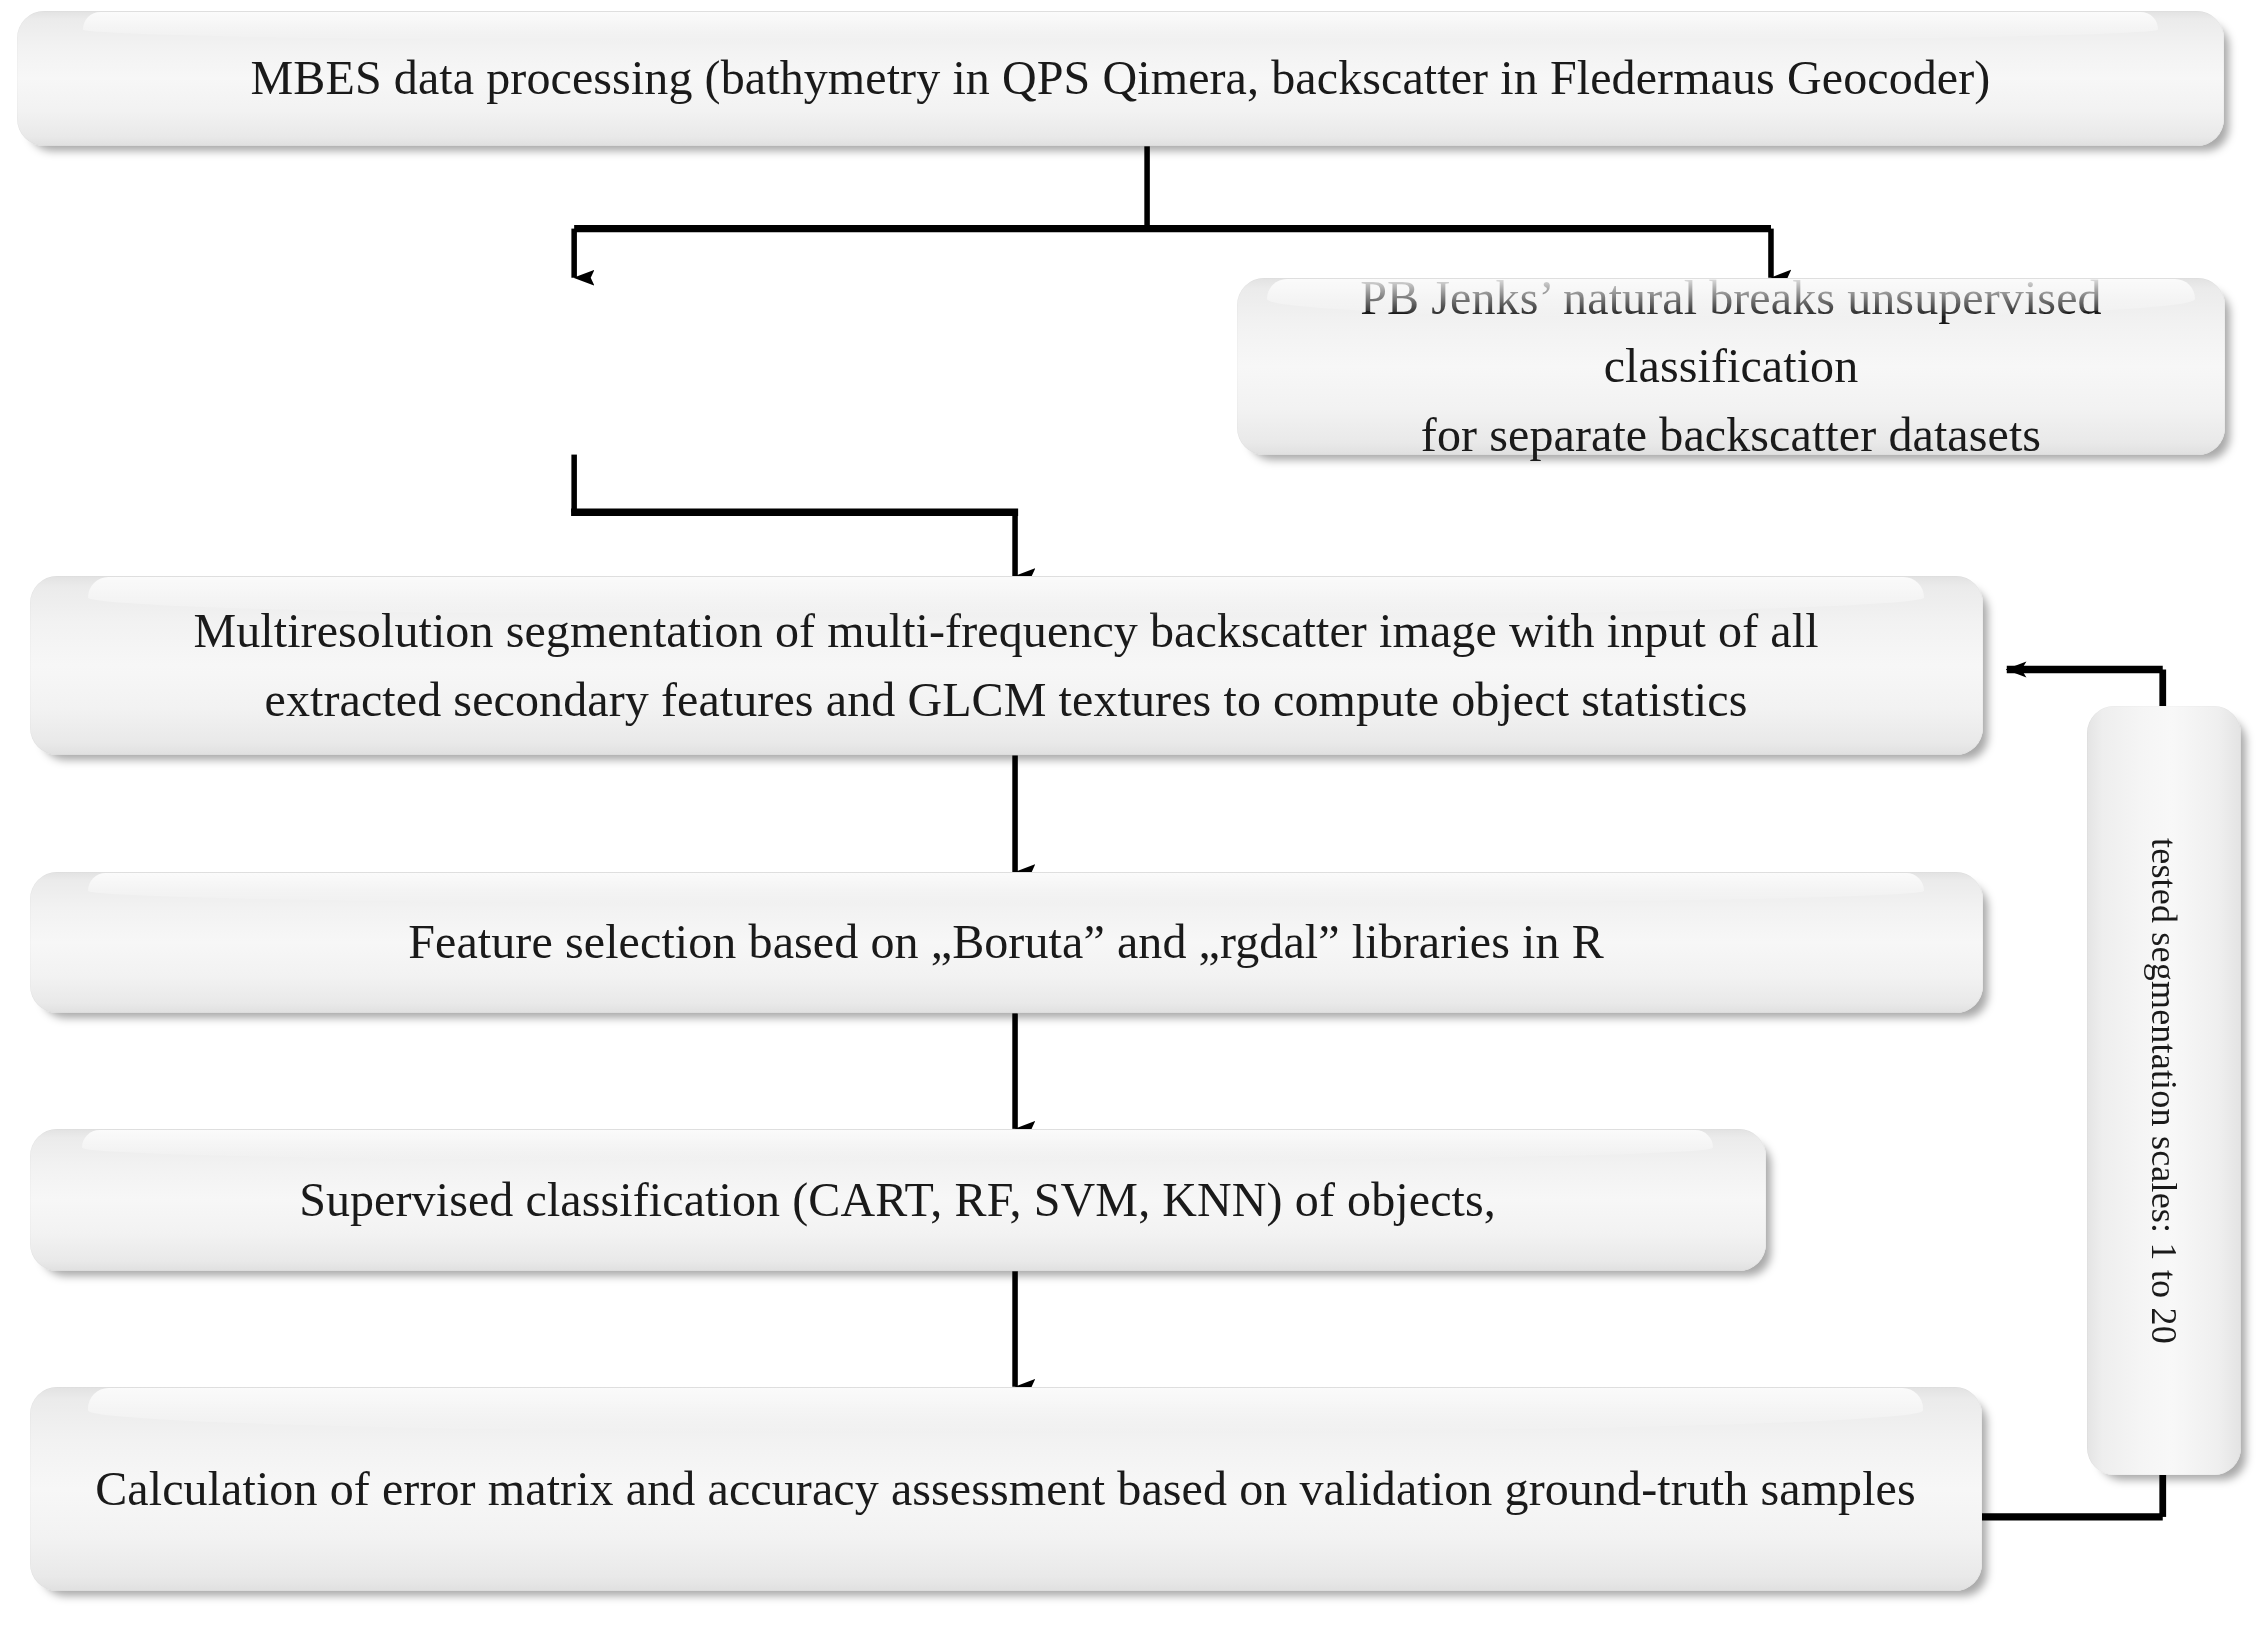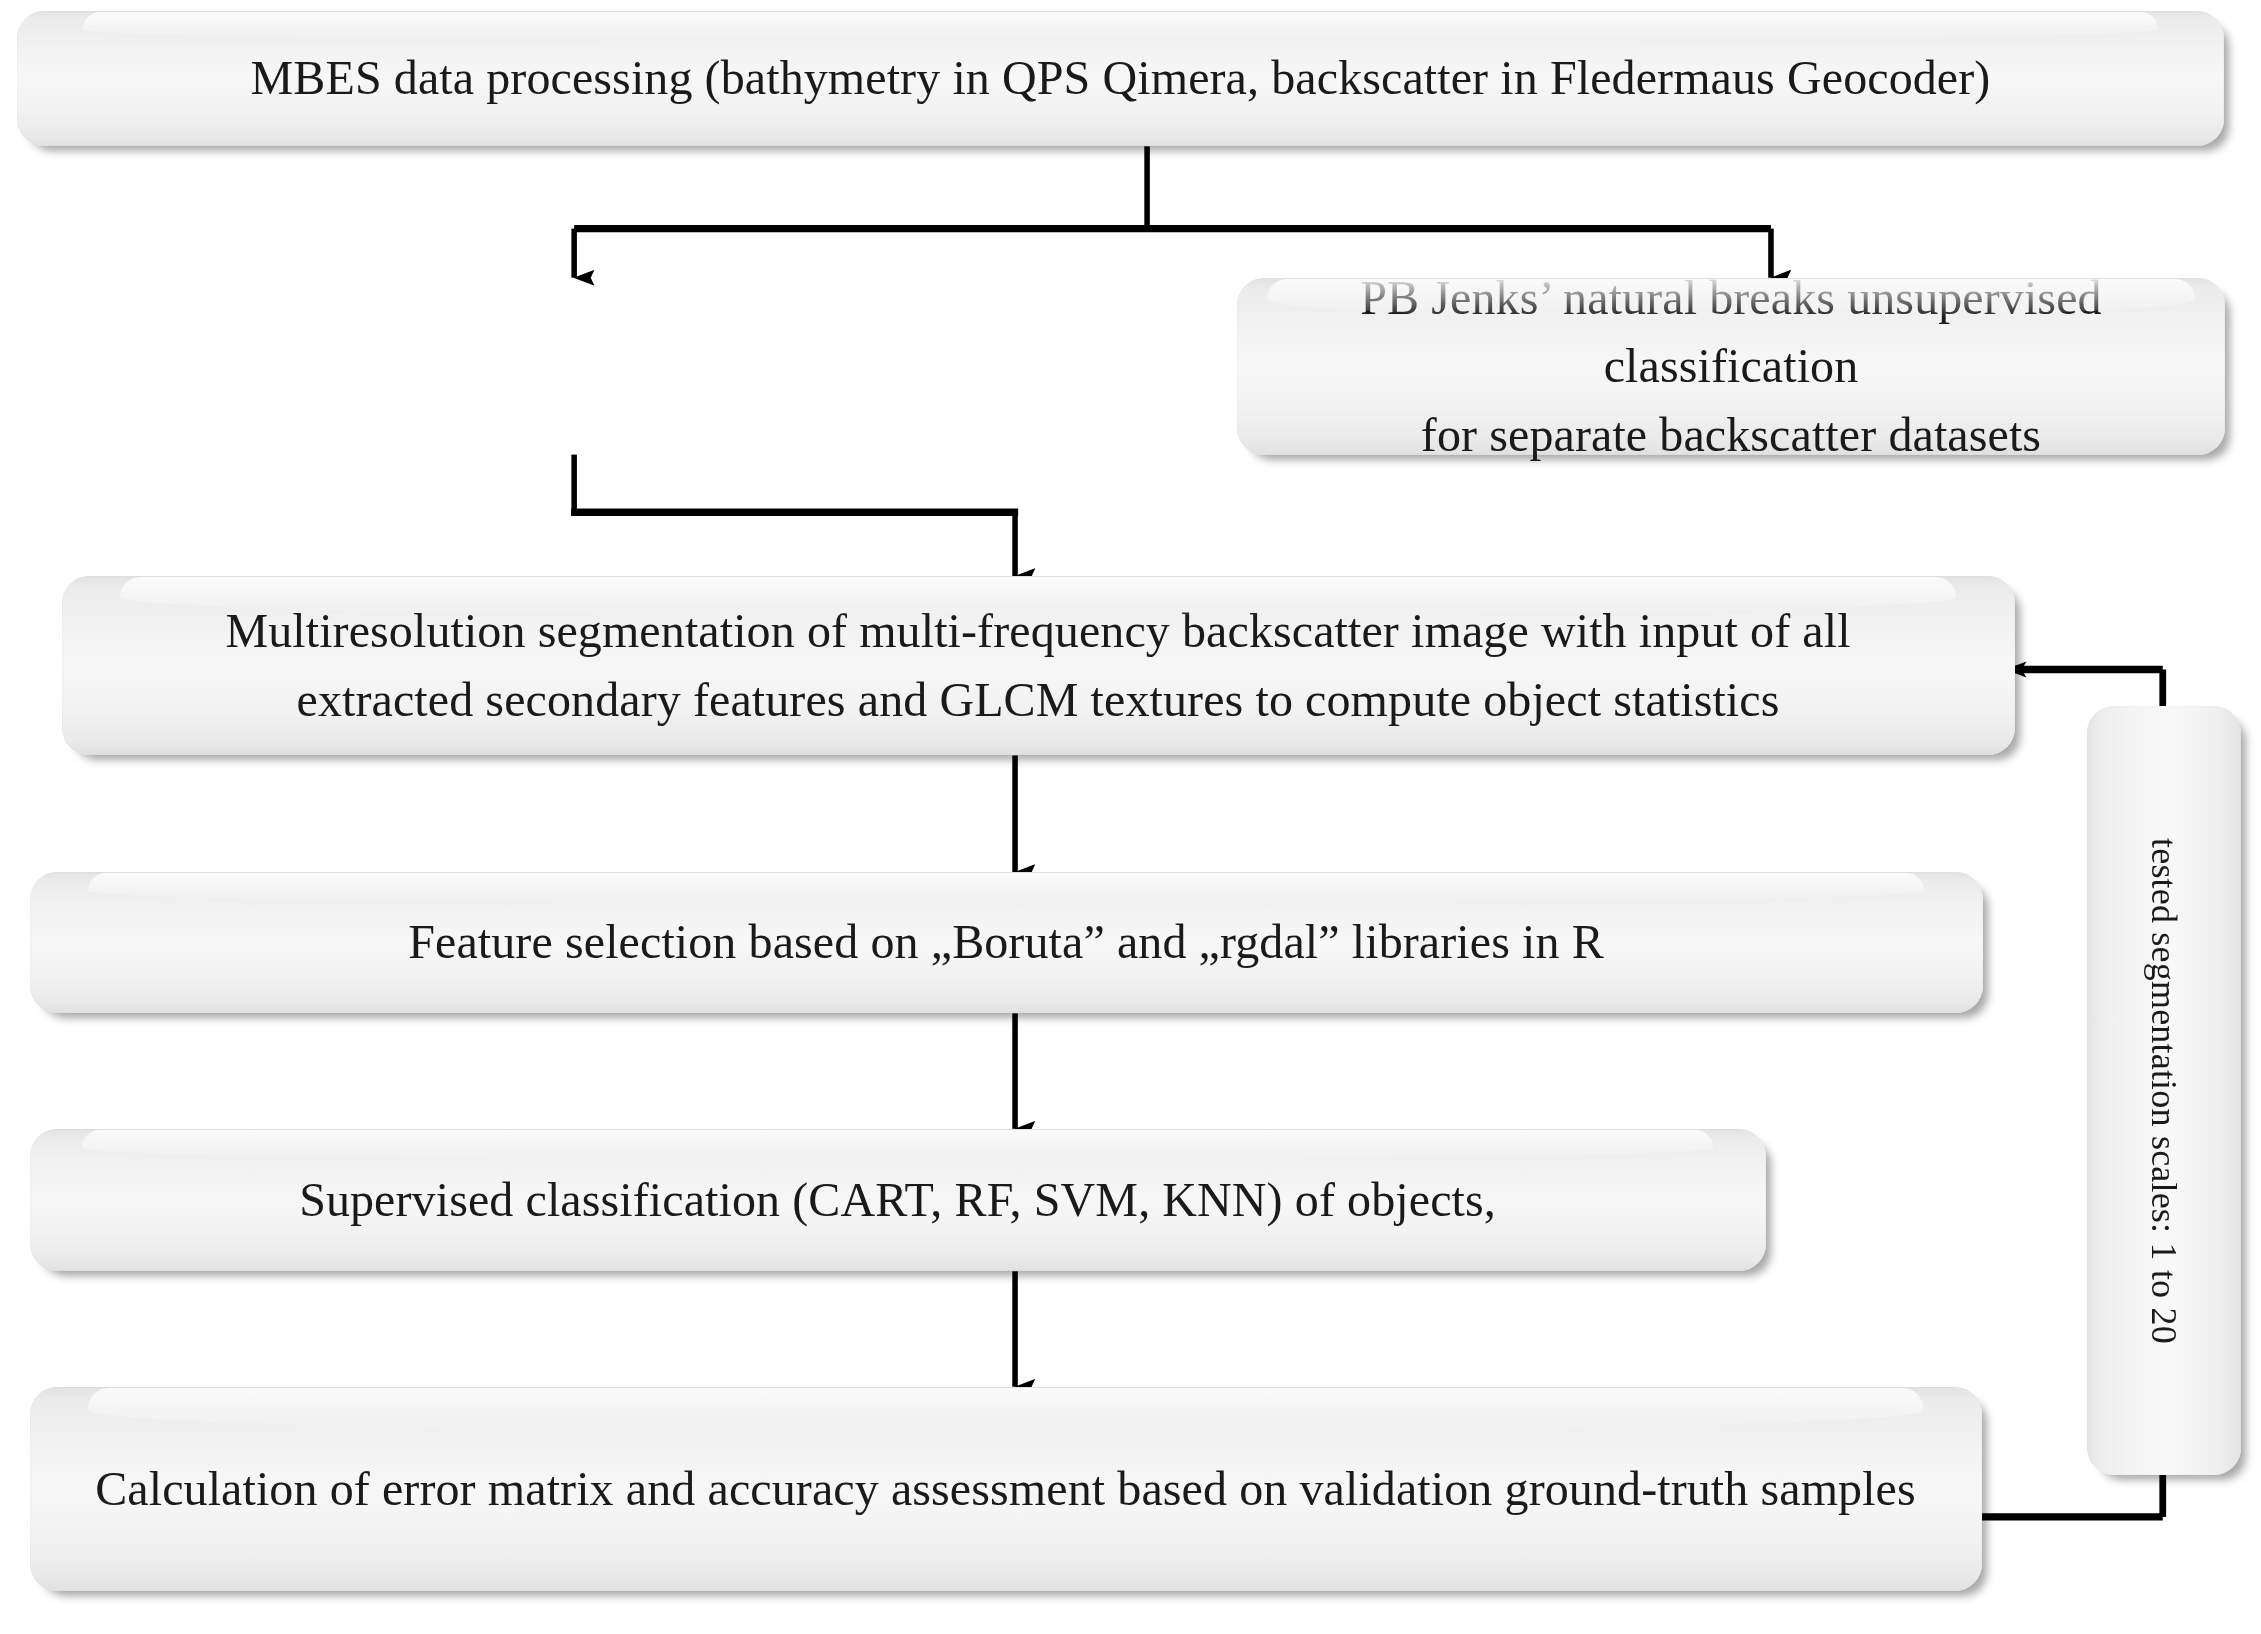--- a/index.html
+++ b/index.html
@@ -159,21 +159,21 @@
   <div class="node" style="left:17px; top:11px; width:2207px; height:135px;">
     <span class="txt">MBES data processing (bathymetry in QPS Qimera, backscatter in Fledermaus Geocoder)</span>
   </div>
 
 
   <div class="node" style="left:1237px; top:278px; width:988px; height:177px;">
     <span class="txt">PB Jenks’ natural breaks unsupervised classification
 for separate backscatter datasets</span>
   </div>
 
-  <div class="node" style="left:29.5px; top:576px; width:1953px; height:179px;margin-left:32px;">
+  <div class="node" style="left:29.5px; top:576px; width:1953px; height:179px;">
     <span class="txt">Multiresolution segmentation of multi-frequency backscatter image with input of all
 extracted secondary features and GLCM textures to compute object statistics</span>
   </div>
 
   <div class="node" style="left:29.5px; top:872px; width:1953px; height:141px;">
     <span class="txt">Feature selection based on „Boruta” and „rgdal” libraries in R</span>
   </div>
 
   <div class="node" style="left:29.5px; top:1129px; width:1736px; height:142px;">
     <span class="txt">Supervised classification (CART, RF, SVM, KNN) of objects,</span>

